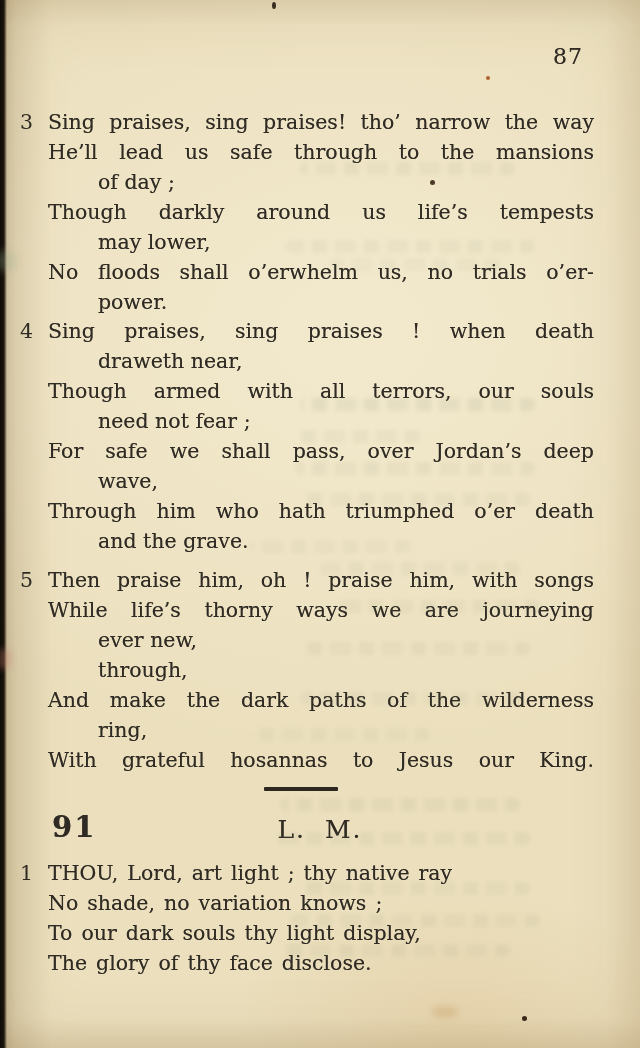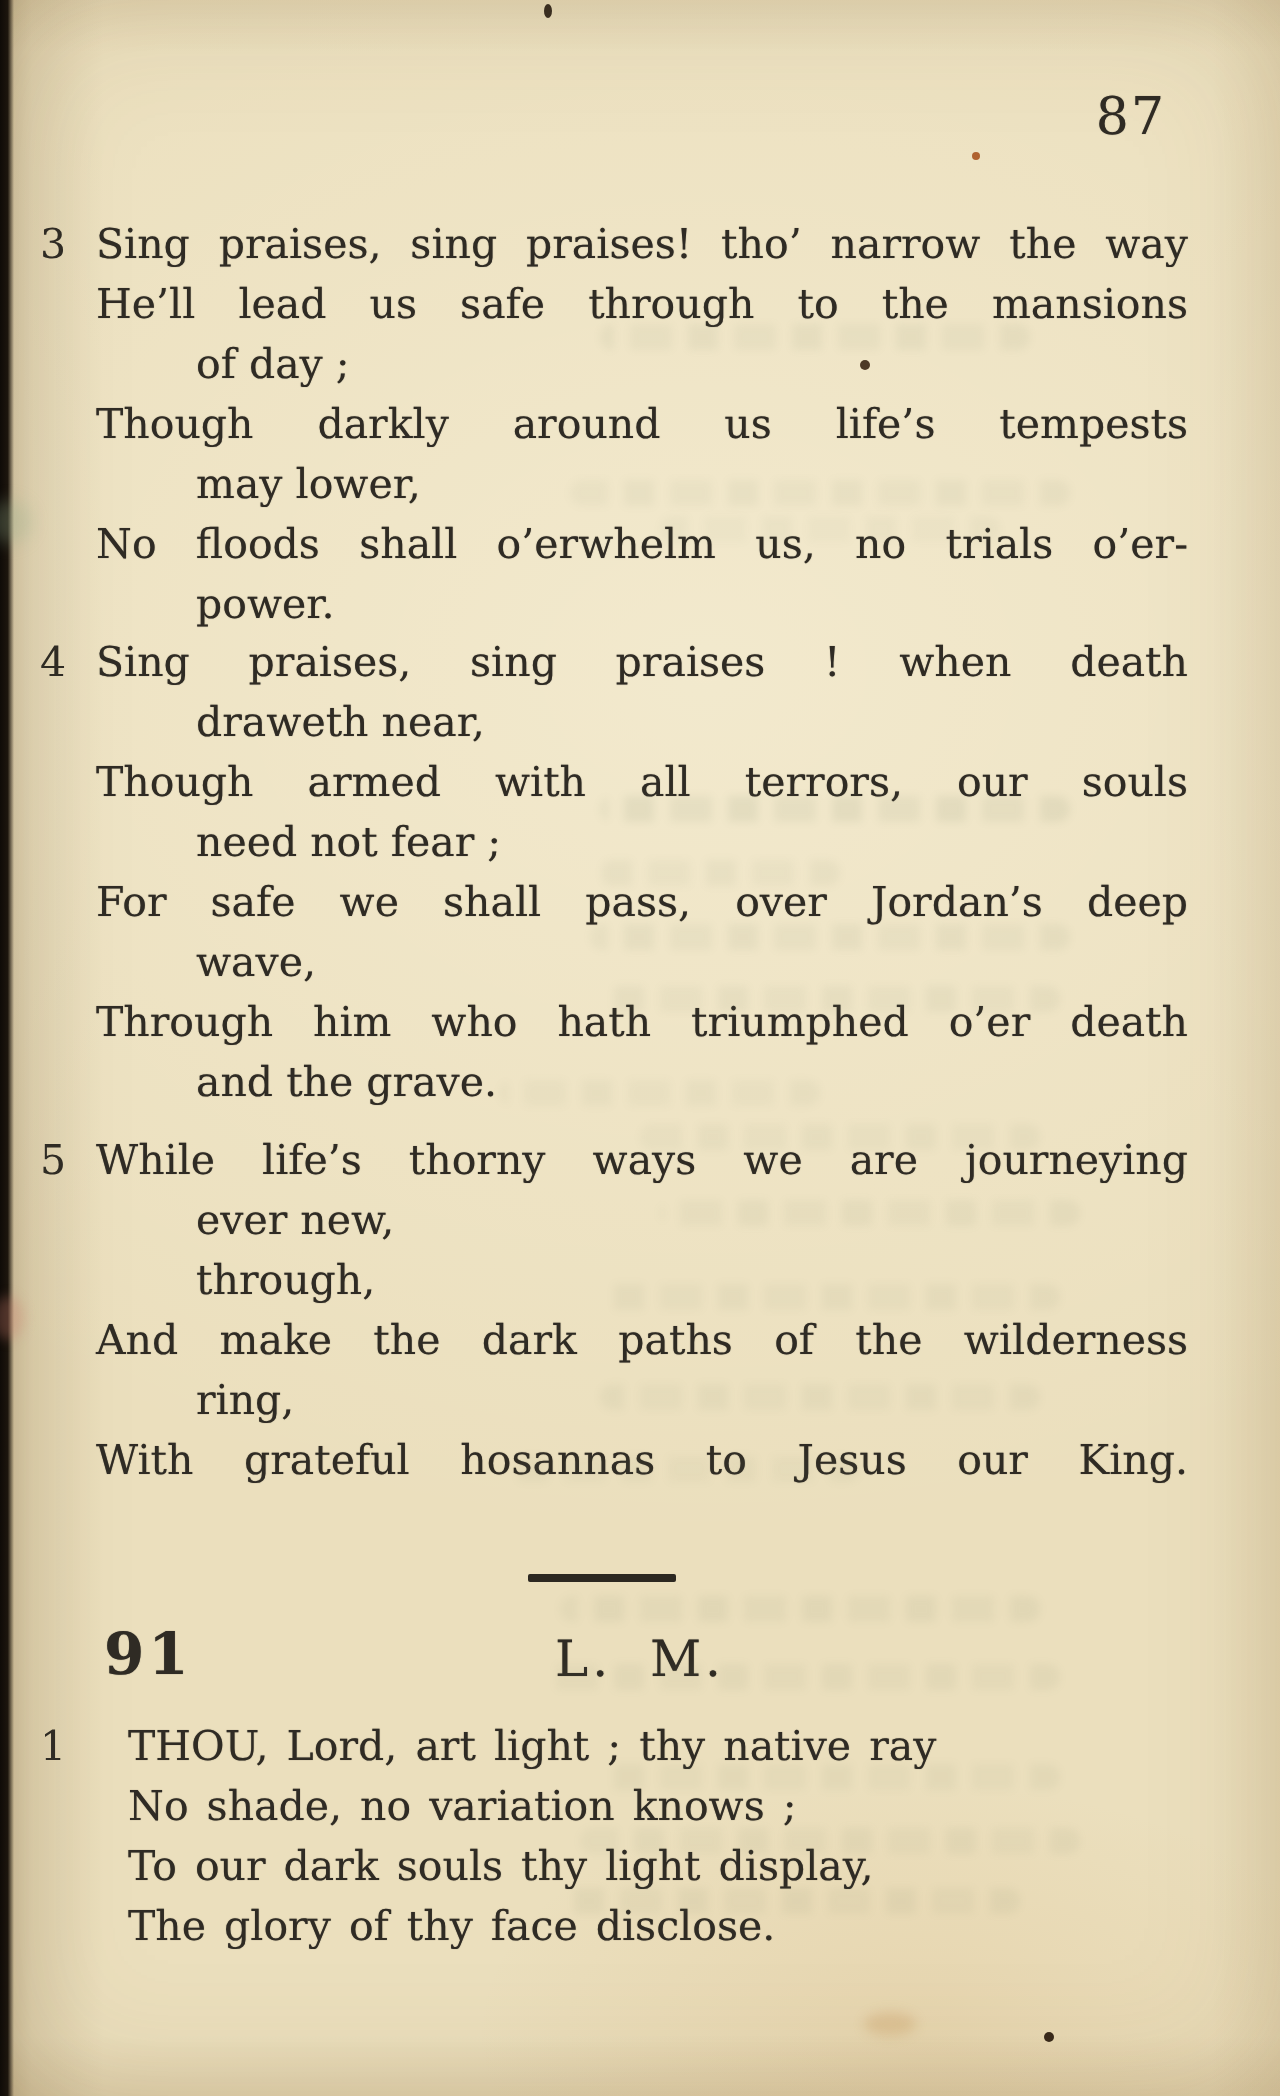--- a/index.html
+++ b/index.html
@@ -25,37 +25,37 @@
     background:linear-gradient(90deg,#0f0b07 0%,#1c150d 55%,rgba(28,21,13,0) 100%);
   }
   .running-header{position:absolute;left:0;top:0;width:100%;height:90px;}
   .section-title{
     position:absolute;left:0;right:58px;top:55px;text-align:center;
     font-size:17px;font-weight:bold;letter-spacing:6px;
     text-shadow:0 0 0.5px rgba(47,43,36,0.55);
   }
   .page-number{
     position:absolute;right:57px;top:44px;
-    font-size:26px;letter-spacing:1px;
+    font-size:22px;letter-spacing:1px;
     text-shadow:0 0 0.5px rgba(47,43,36,0.5);
   }
   .text-block{position:absolute;left:48px;top:0;width:546px;}
   .verse{position:absolute;left:0;right:0;}
   .verse-number{
     position:absolute;left:-28px;top:0;height:30px;line-height:30px;
     font-size:20.5px;
   }
   .line{
     height:30px;line-height:30px;font-size:20.5px;
     white-space:nowrap;
     text-shadow:0 0 0.5px rgba(47,43,36,0.55);
   }
   .line.justify{white-space:normal;text-align:justify;text-align-last:justify;}
   .line.deep{padding-left:50px;}
-  .hymn91 .line{white-space:nowrap;word-spacing:2.5px;margin-left:16px;}
+  .hymn91 .line{white-space:nowrap;word-spacing:2.5px;}
   .divider-rule{
     position:absolute;left:264px;top:787px;width:74px;height:4px;
     background:#2c2821;border-radius:1px;
   }
   .hymn-number{
     position:absolute;left:20px;top:810px;
     font-size:29px;font-weight:bold;letter-spacing:2px;
     text-shadow:0 0 0.5px rgba(47,43,36,0.6);
     margin-left:32px;
   }
@@ -102,20 +102,21 @@
           <div class="line deep">draweth near,</div>
           <div class="line justify">Though armed with all terrors, our souls</div>
           <div class="line deep">need not fear ;</div>
           <div class="line justify">For safe we shall pass, over Jordan’s deep</div>
           <div class="line deep">wave,</div>
           <div class="line justify">Through him who hath triumphed o’er death</div>
           <div class="line deep">and the grave.</div>
         </div>
         <div class="verse" style="top: 565px;">
           <span class="verse-number">5</span>
+          <div class="line justify">Then praise him, oh ! praise him, with songs</div>
           <div class="line justify">While life’s thorny ways we are journeying</div>
           <div class="line deep">ever new,</div>
           <div class="line deep">through,</div>
           <div class="line justify">And make the dark paths of the wilderness</div>
           <div class="line deep">ring,</div>
           <div class="line justify">With grateful hosannas to Jesus our King.</div>
         </div>
       </div>
     <div id="verses-next" class="hymn91">
         <div class="verse" style="top: 858px;">

